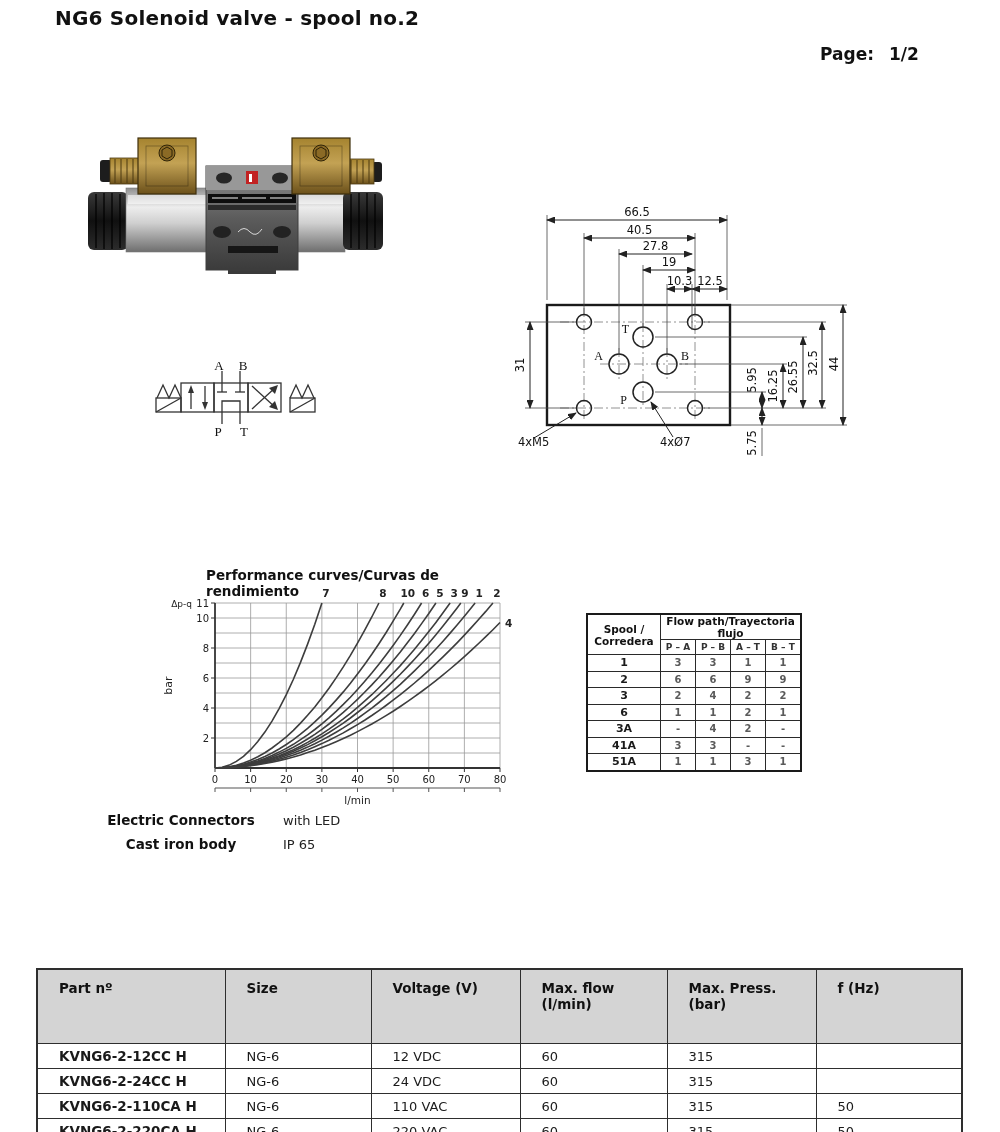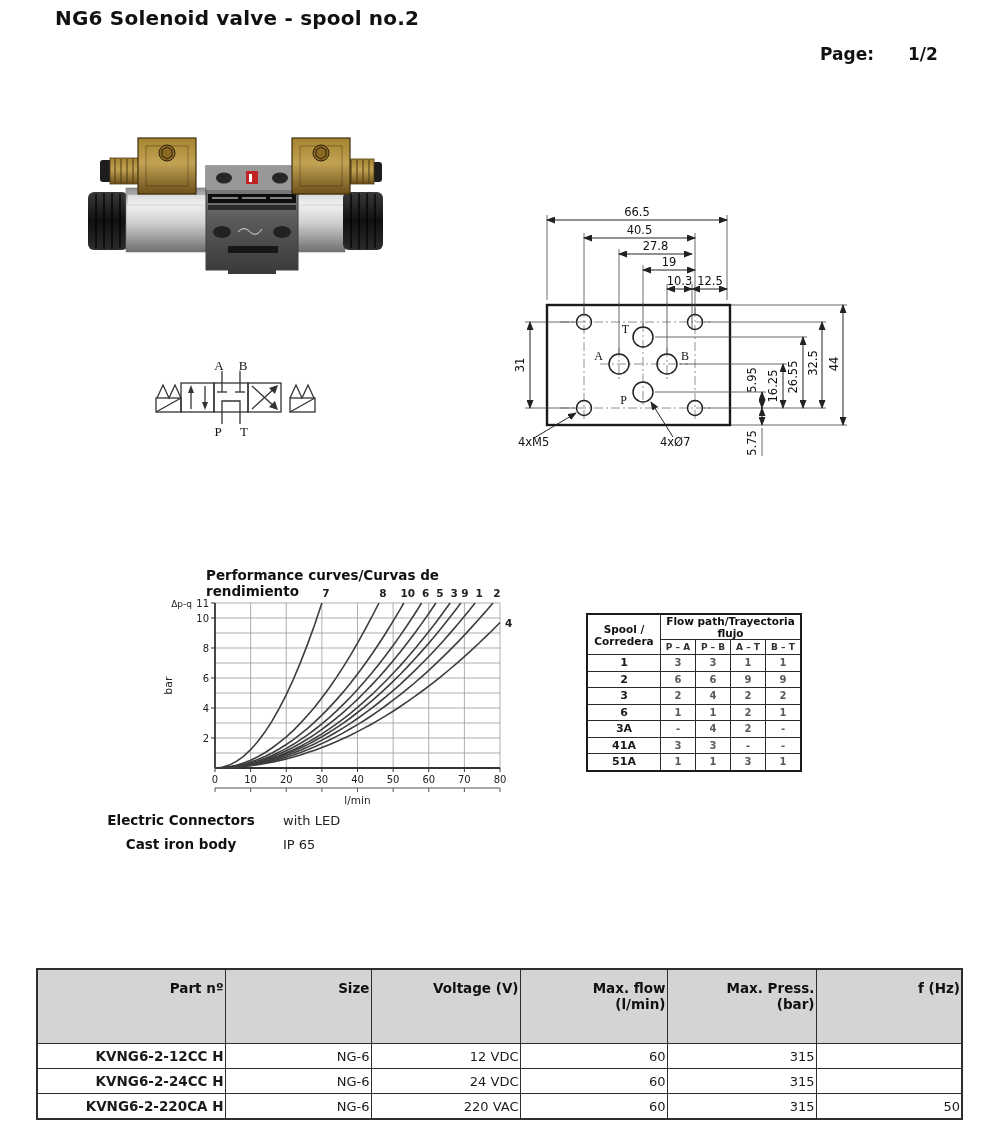--- a/index.html
+++ b/index.html
@@ -1,21 +1,21 @@
 <!DOCTYPE html>
 <html><head>
 <meta charset="utf-8">
 <style>
   html,body{margin:0;padding:0;background:#fff;}
   body{width:1000px;height:1132px;position:relative;overflow:hidden;
        font-family:"DejaVu Sans","Liberation Sans",sans-serif;color:#111;}
   .abs{position:absolute;}
   
   #doc-title{left:55px;top:6px;font-size:20px;font-weight:bold;letter-spacing:.2px;}
-  #page-box{left:820px;top:44px;font-size:17px;font-weight:bold;display:flex;gap:34px;}
+  #page-box{left:820px;top:44px;font-size:17px;font-weight:bold;display:flex;gap:15px;}
   
   #chart-wrap{left:150px;top:566px;width:370px;height:252px;}
   #chart-title{position:absolute;left:56px;top:1px;font-size:13.5px;font-weight:bold;}
   #perf-svg{position:absolute;left:0;top:0;}
   
   #spool-table{left:586px;top:613px;border-collapse:collapse;table-layout:fixed;}
   #spool-table th,#spool-table td{border:1.3px solid #2a2a2a;text-align:center;padding:0;}
   #spool-table{border:2px solid #1a1a1a;}
   #spool-table .c0{width:72px;} #spool-table .cv{width:34px;}
   #spool-table .corner{font-size:10.5px;font-weight:bold;line-height:12px;height:30px;}
@@ -23,21 +23,21 @@
   #spool-table .sub-h{font-size:9px;font-weight:bold;color:#333;height:14px;}
   #spool-table td{height:15.5px;font-size:10px;font-weight:bold;color:#5a5a5a;}
   #spool-table td.sp{font-size:11px;color:#1a1a1a;}
   
   #specs{left:90px;top:813px;width:420px;}
   .spec-row{display:flex;margin-bottom:9px;}
   .spec-label{width:182px;text-align:center;font-weight:bold;font-size:13.5px;padding-right:11px;line-height:15px;}
   .spec-value{font-size:13px;line-height:15px;color:#222;}
   
   #parts-table{left:36px;top:968px;border-collapse:collapse;table-layout:fixed;border:2px solid #2e2e2e;}
-  #parts-table th,#parts-table td{border:1.5px solid #2e2e2e;text-align:right;padding-left:21px;}
+  #parts-table th,#parts-table td{border:1.5px solid #2e2e2e;text-align:left;padding-left:21px;}
   #parts-table th{background:#d4d4d4;height:62px;vertical-align:top;padding-top:10px;font-size:13.5px;}
   #parts-table td{height:22px;font-size:13px;color:#1a1a1a;}
   #parts-table td.pn{font-weight:bold;font-size:13.5px;margin-top:35px;}
   svg text{font-family:"DejaVu Sans","Liberation Sans",sans-serif;}
   text.serif{font-family:"Liberation Serif","DejaVu Serif",serif;}
 </style>
 </head>
 <body>
 
 <div class="abs" id="doc-title">NG6 Solenoid valve - spool no.2</div>
@@ -472,20 +472,28 @@
       </tr>
   <tr>
         <td class="pn">KVNG6-2-24CC H</td>
         <td>NG-6</td>
         <td>24 VDC</td>
         <td>60</td>
         <td>315</td>
         <td></td>
       </tr>
   <tr>
+        <td class="pn">KVNG6-2-110CA H</td>
+        <td>NG-6</td>
+        <td>110 VAC</td>
+        <td>60</td>
+        <td>315</td>
+        <td>50</td>
+      </tr>
+  <tr>
         <td class="pn">KVNG6-2-220CA H</td>
         <td>NG-6</td>
         <td>220 VAC</td>
         <td>60</td>
         <td>315</td>
         <td>50</td>
       </tr>
 </tbody>
   </table>
 

